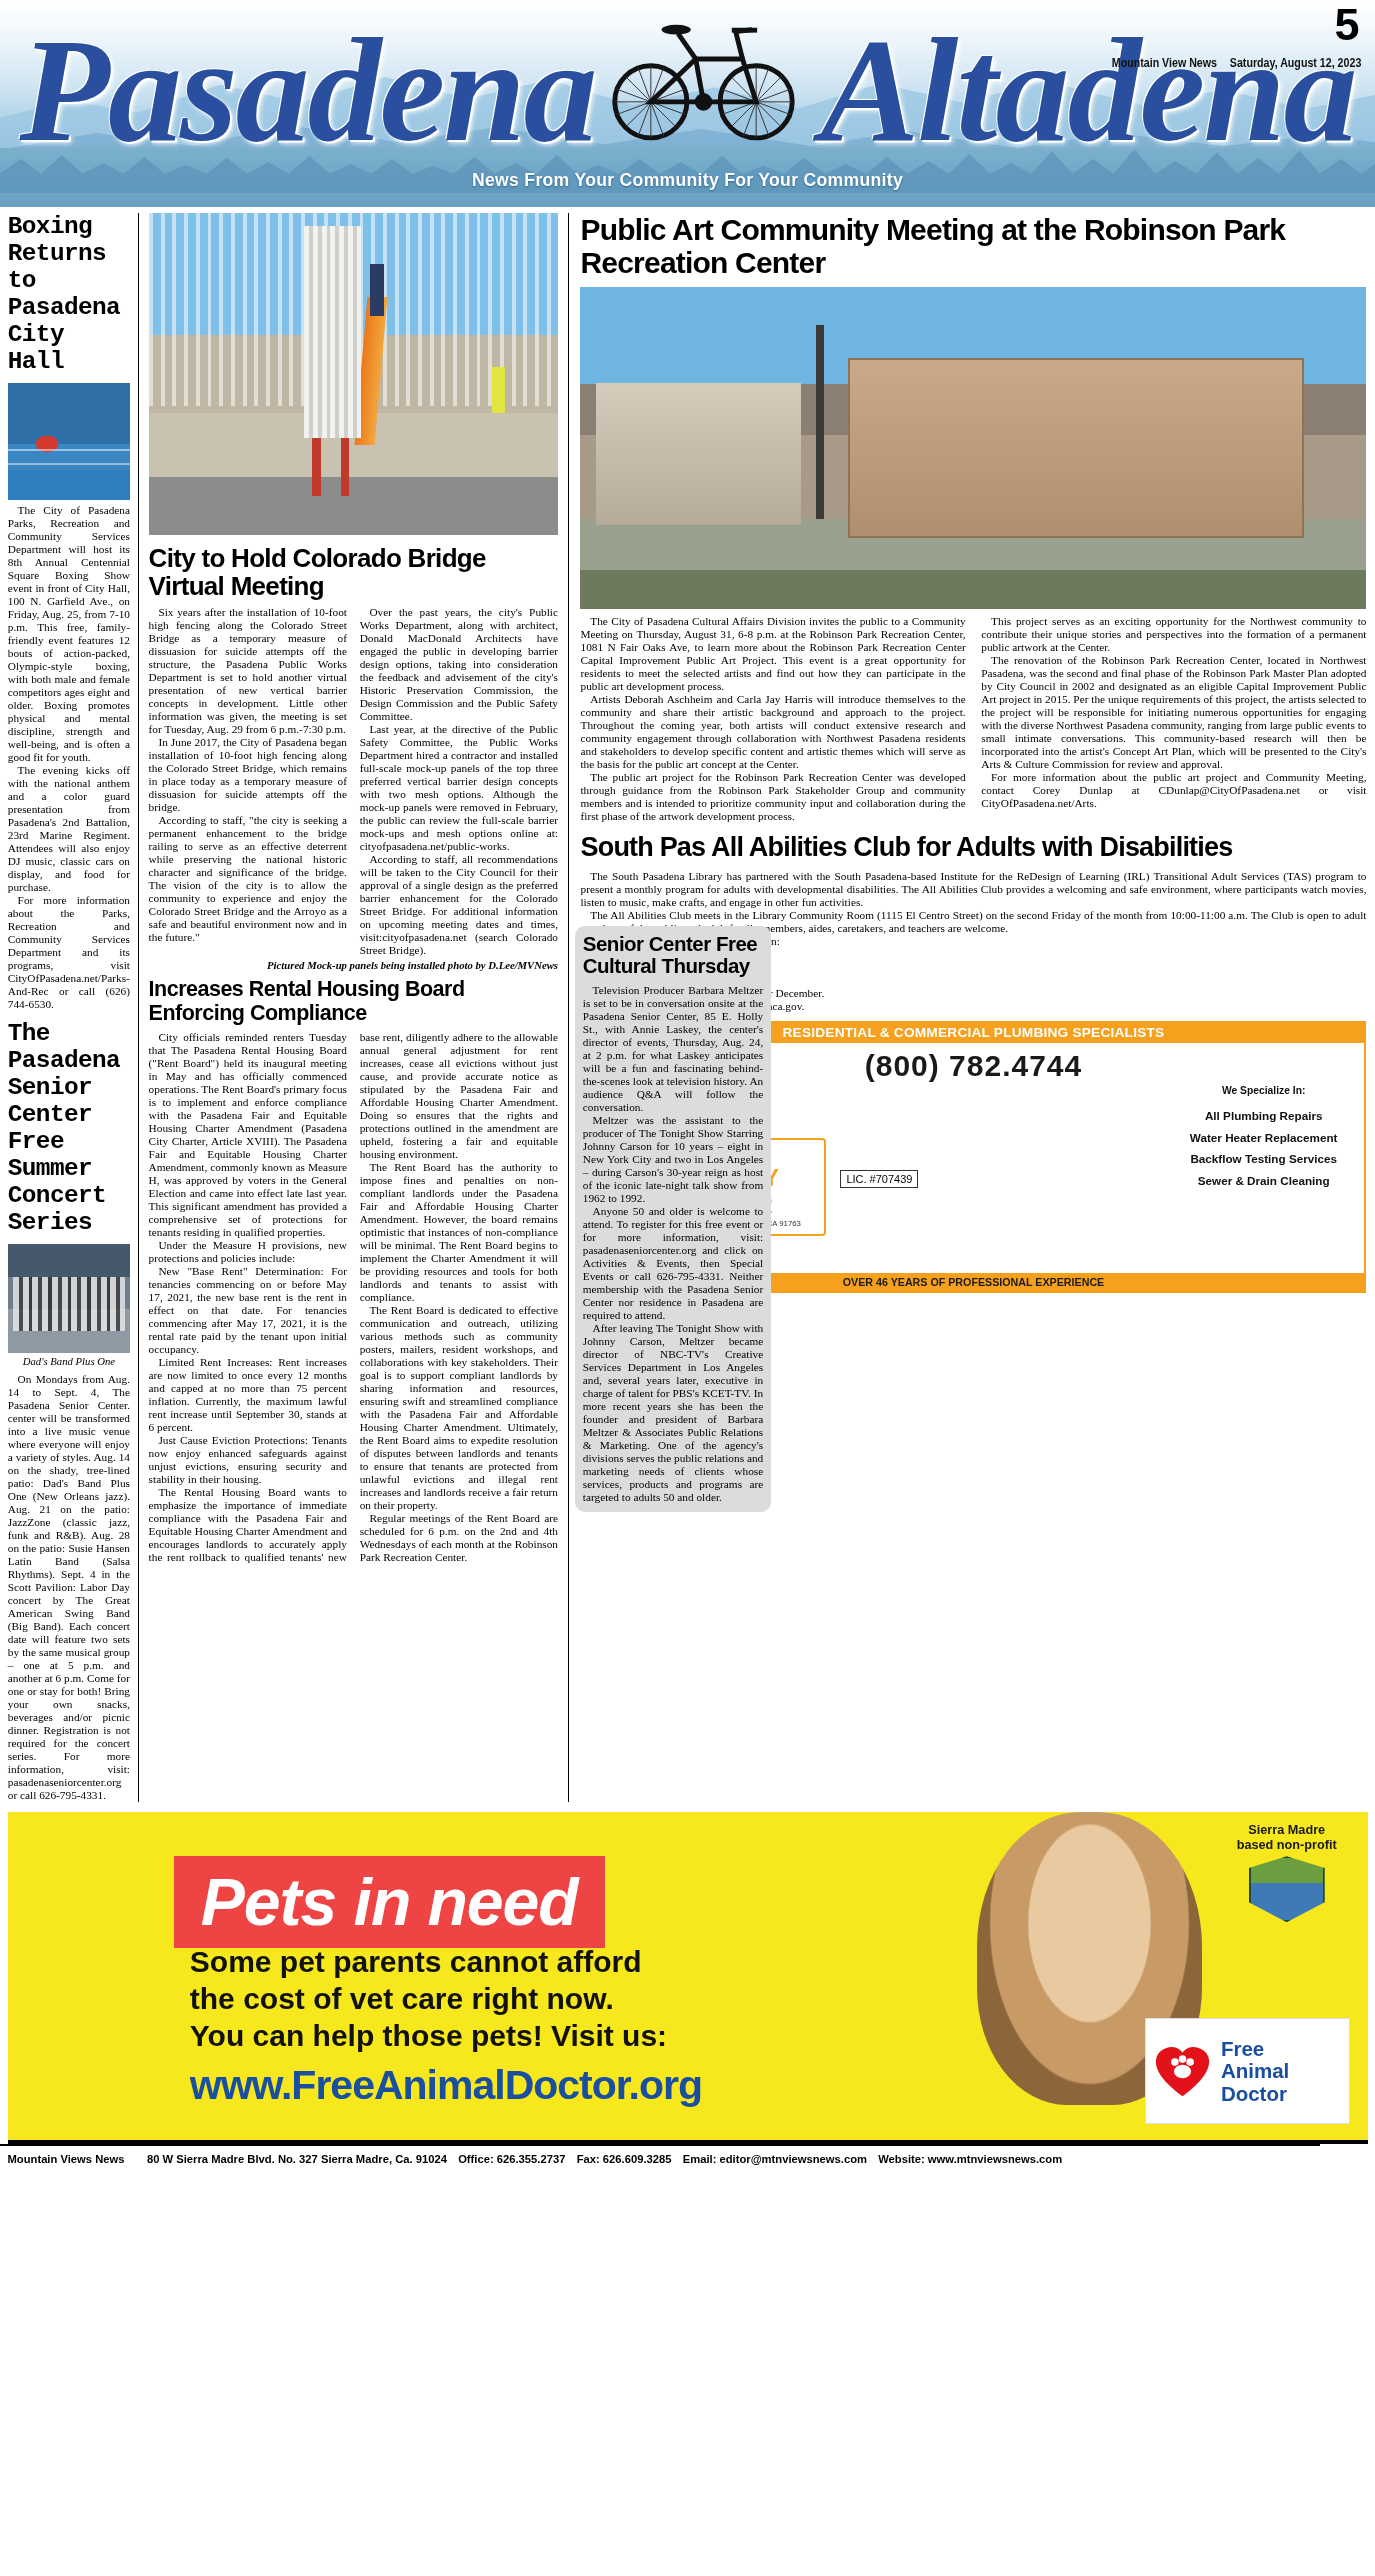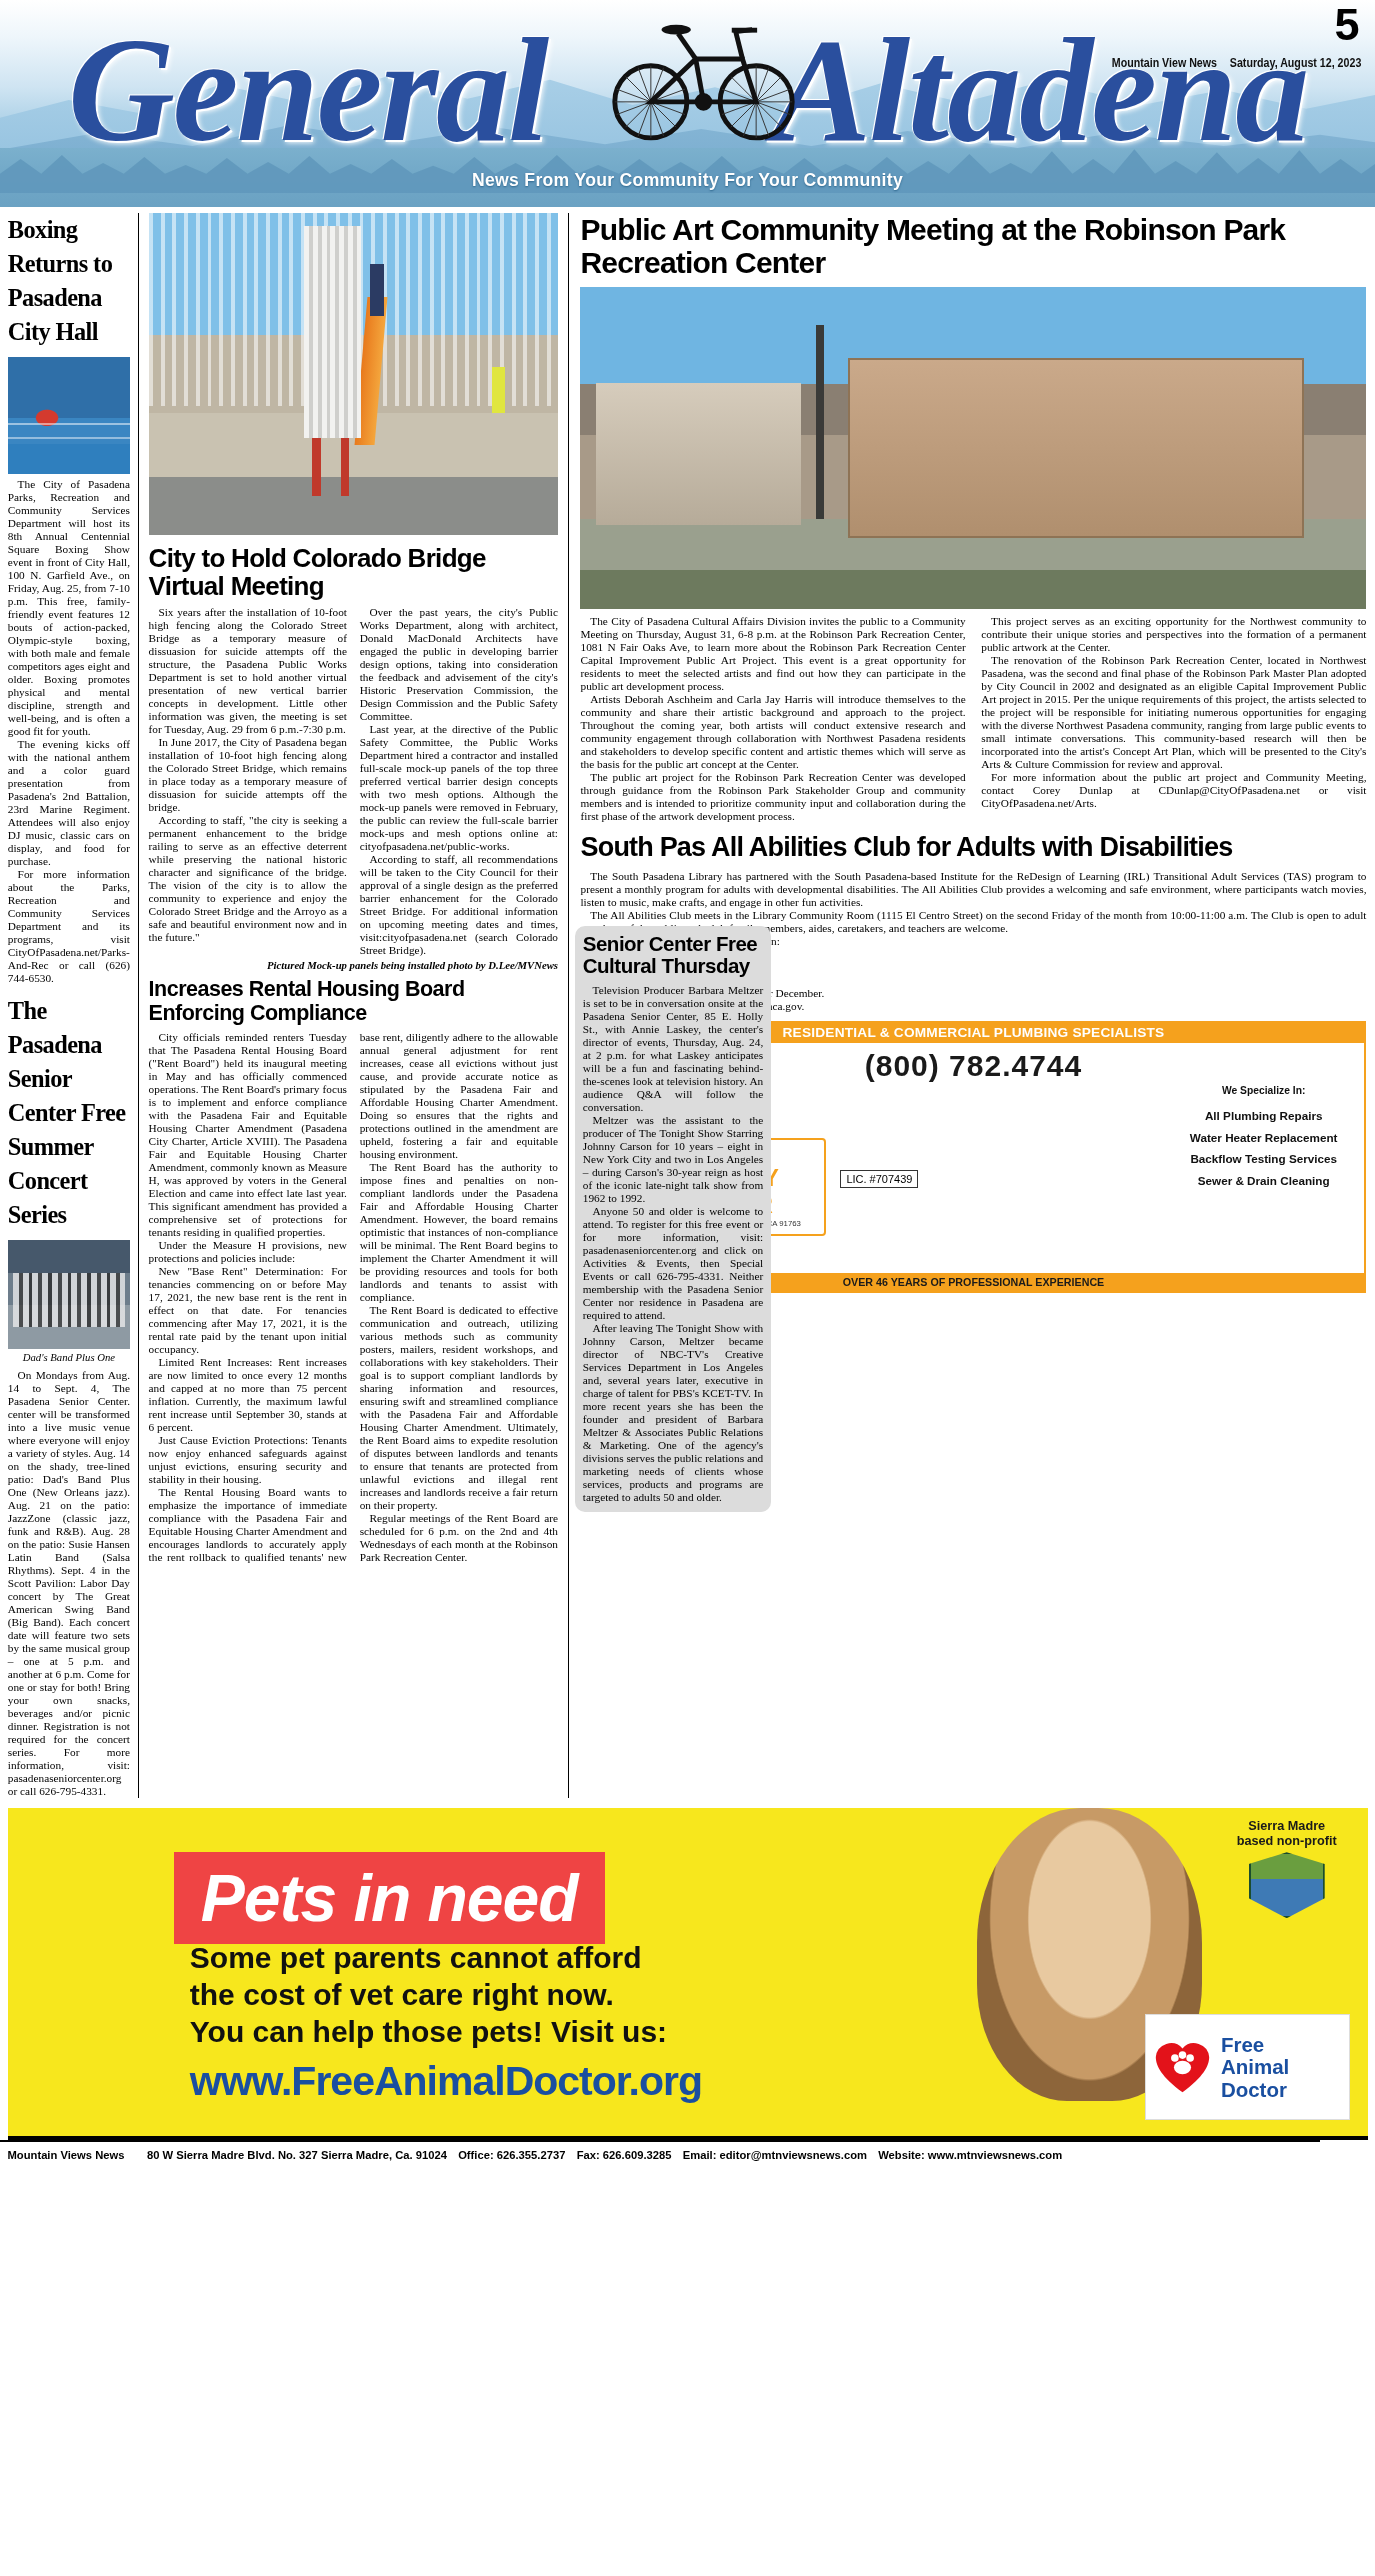--- a/index.html
+++ b/index.html
@@ -117,24 +117,24 @@
     padding: 5.9px 7.8px 0 7.8px;
     gap: 0;
   }
   .col { position: relative; }
   .col-left  { width: 130px; padding-right: 7.8px; }
   .col-mid   { width: 430px; padding: 0 9.8px; border-left: 1px solid #000; }
   .col-right { width: 798px; padding-left: 11.7px; border-left: 1px solid #000; }
 
   
   h1.hl-big {
-    font-family: Liberation Serif, serif;
+    font-family: Liberation Mono, monospace;
     font-weight: bold;
     font-size: 24.4px;
-    line-height: 34px;
+    line-height: 27px;
     color: #000;
     letter-spacing: -0.6px;
     margin-bottom: 7.8px;
   }
   h1.hl-wide {
     font-family: "Liberation Sans", sans-serif;
     font-weight: bold;
     font-size: 26px;
     line-height: 28px;
     letter-spacing: -0.7px;
@@ -402,21 +402,21 @@
 </head>
 <body>
 
 <div class="masthead">
   <div class="mtn-layer mtn-far"></div>
   <div class="mtn-layer mtn-mid"></div>
   <div class="tree-band"></div>
   <div class="tree-row"></div>
 
   <div class="mh-title">
-    <span>General</span><span class="gap"></span><span>Altadena</span>
+    <span>Pasadena</span><span class="gap"></span><span>Altadena</span>
   </div>
 
   <svg class="bike" viewBox="0 0 200 132" xmlns="http://www.w3.org/2000/svg">
     <g fill="none" stroke="#111" stroke-width="3">
       <circle cx="46" cy="92" r="37" stroke-width="5"></circle>
       <circle cx="154" cy="92" r="37" stroke-width="5"></circle>
       <g stroke-width="1" stroke="#333">
         <line x1="46" y1="55" x2="46" y2="129"></line>
           <line x1="9" y1="92" x2="83" y2="92"></line>
         <line x1="20" y1="66" x2="72" y2="118"></line>

